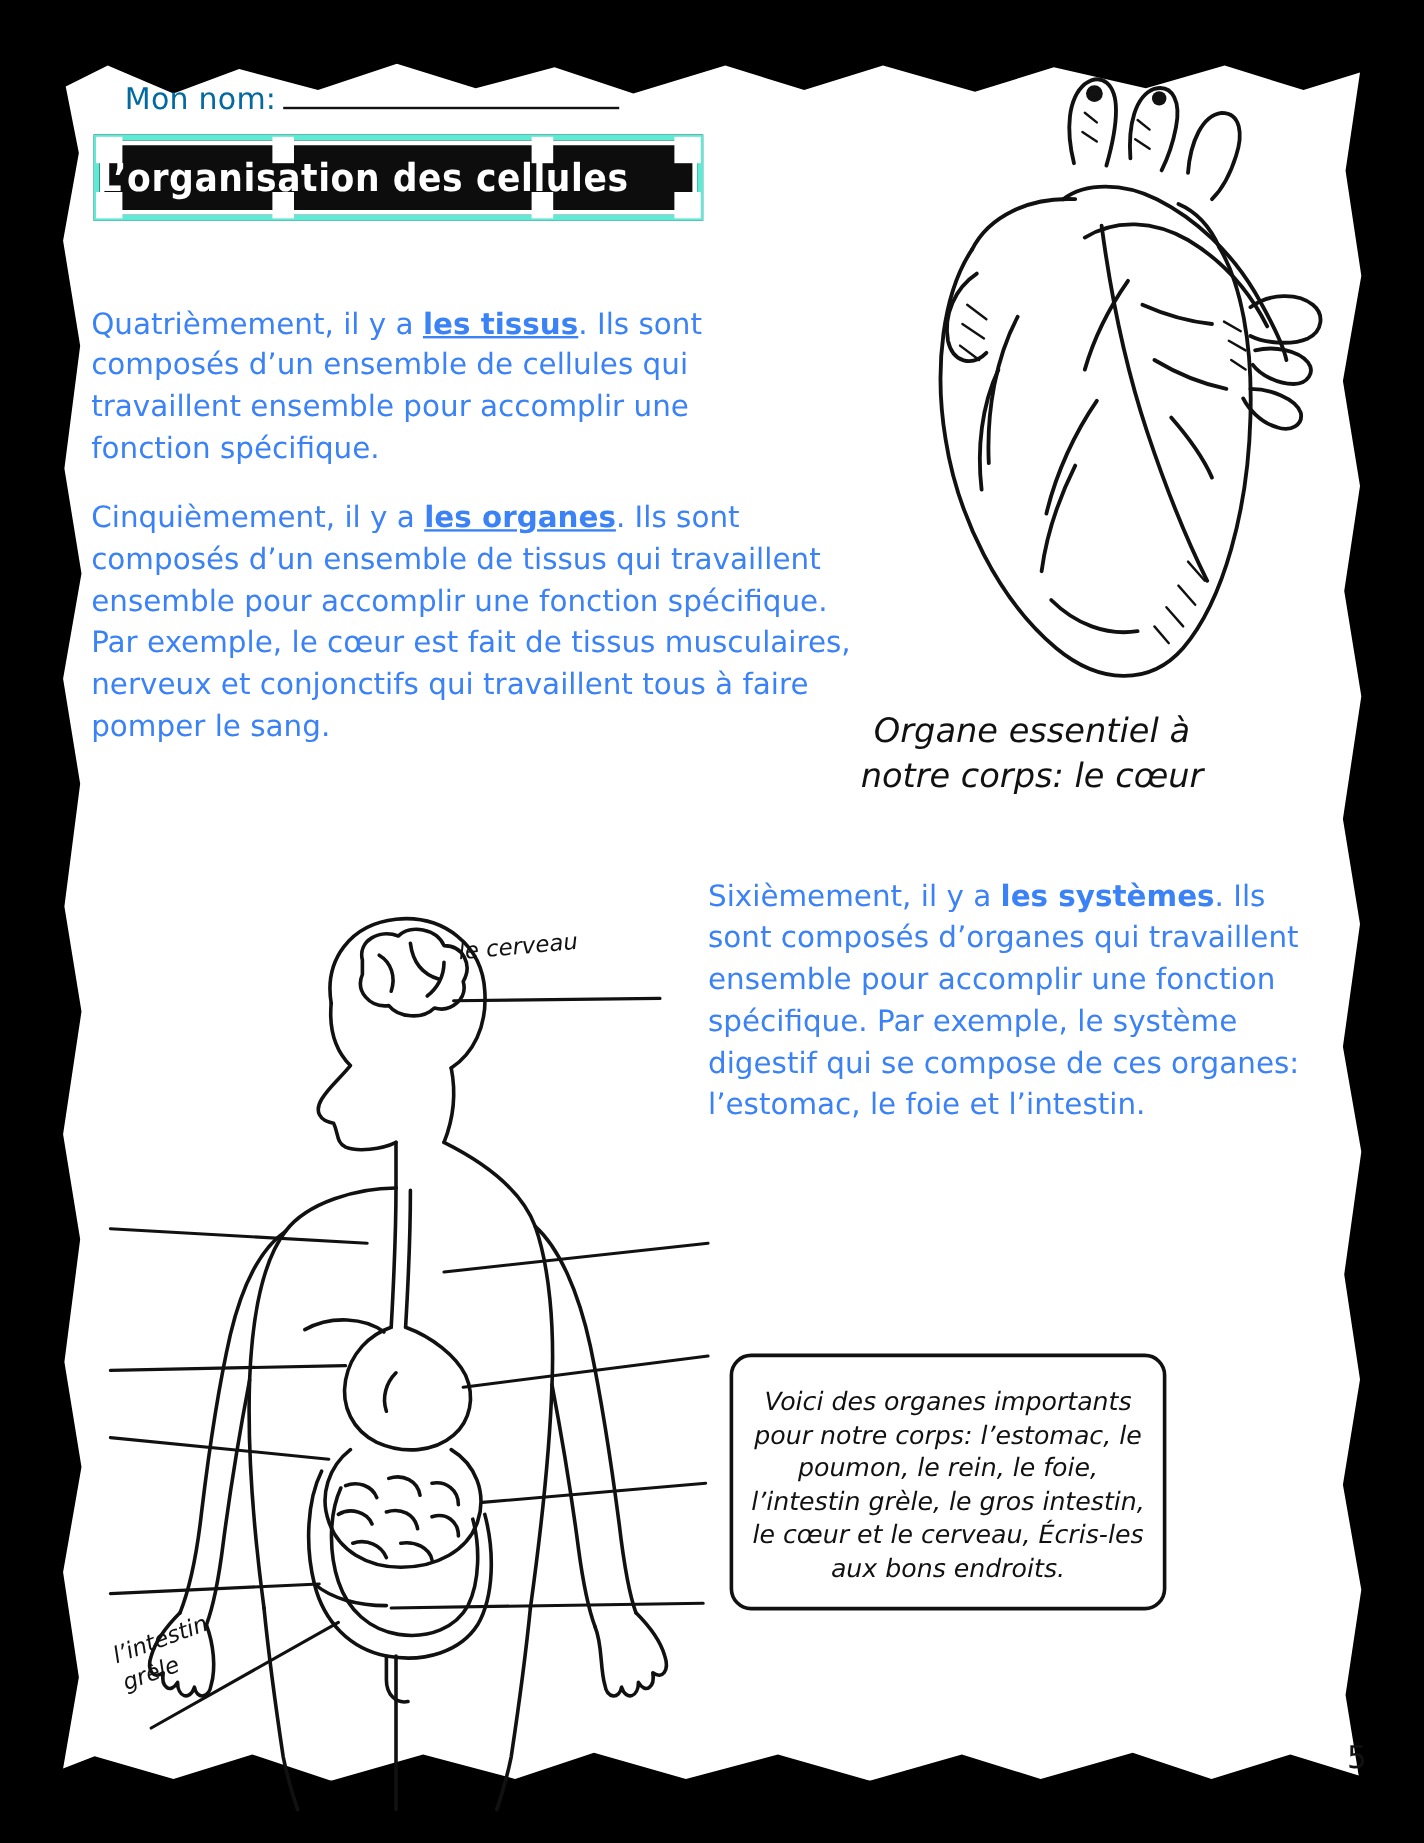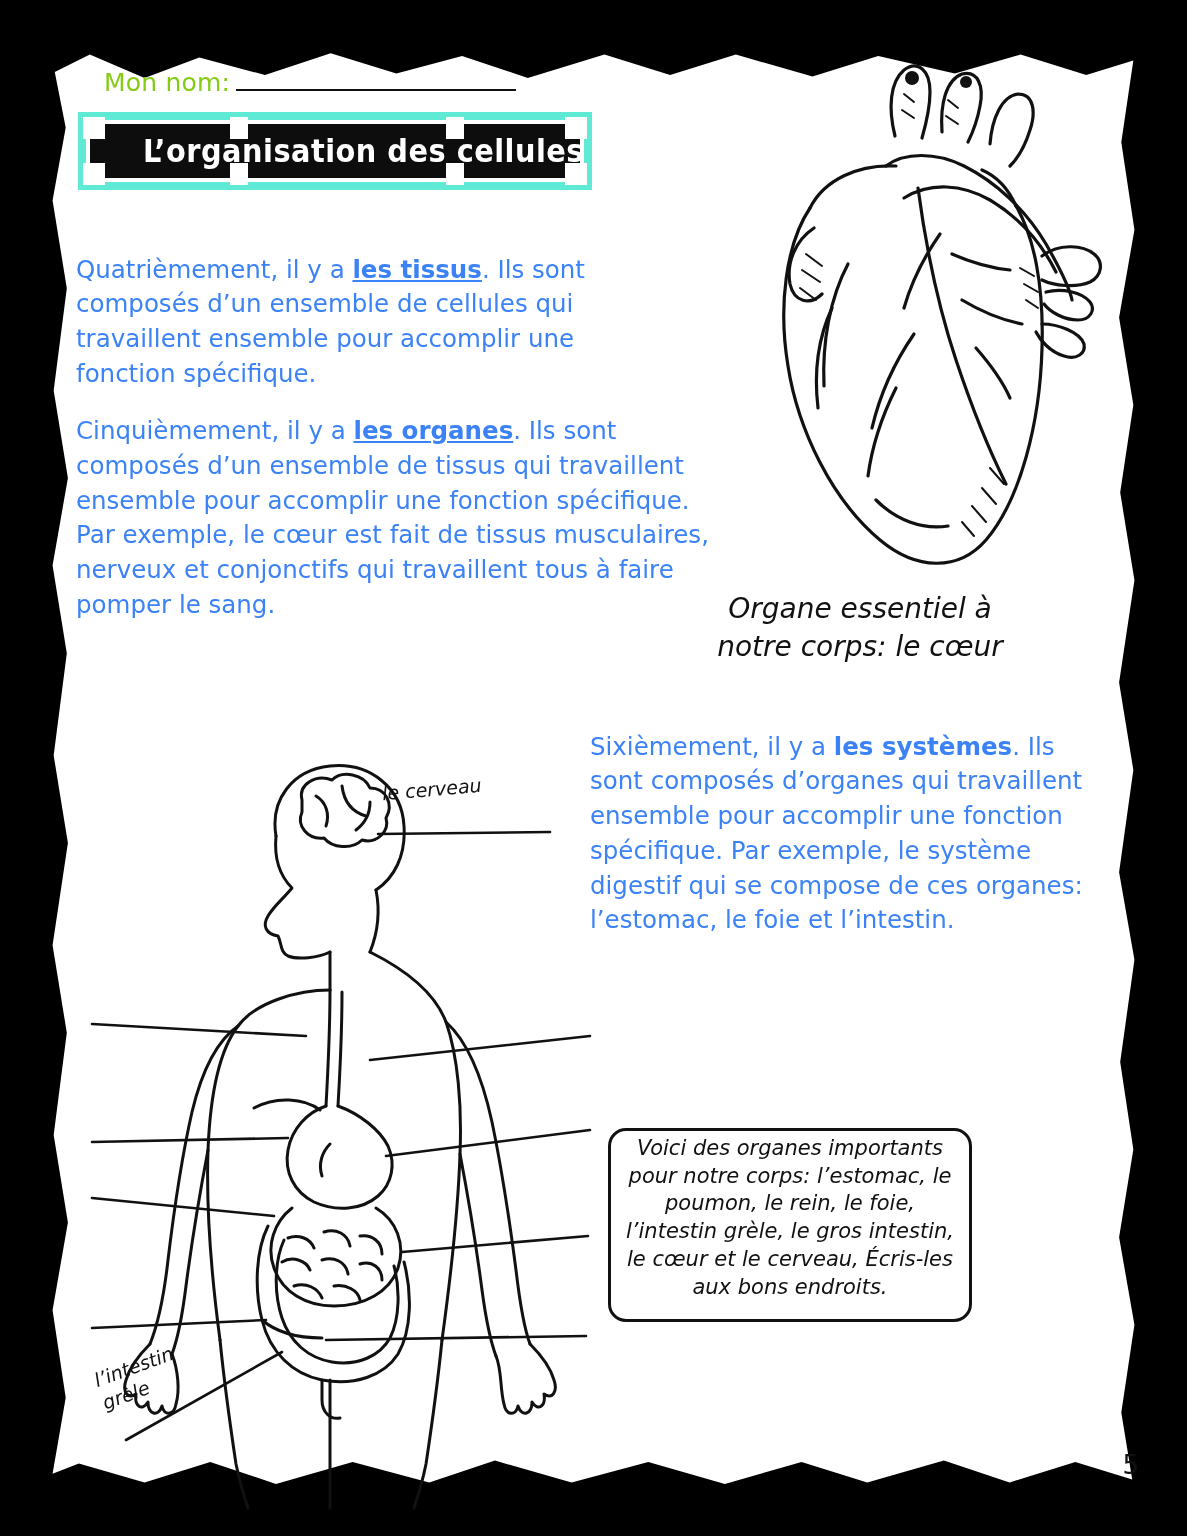--- a/index.html
+++ b/index.html
@@ -50,44 +50,44 @@
     position: absolute;
     left: 104px;
     top: 68px;
     display: flex;
     align-items: baseline;
     gap: 2px;
   }
   #name-label {
     font-family: "DejaVu Sans", sans-serif;
     font-size: 25px;
-    color: #84cc16;
+    color: #0369a1;
     letter-spacing: 0.2px;
   }
   #name-line {
     display: inline-block;
     width: 280px;
     border-bottom: 2.5px solid #111;
     height: 8px;
     margin-left: 4px;
   }
 
   
   #title-banner {
     position: absolute;
     left: 78px;
     top: 112px;
     width: 498px;
     height: 62px;
     background: #0d0d0d;
-    border: 8px solid #5eead4;
+    border: 5px solid #5eead4;
     box-shadow: 0 0 0 4px #ffffff inset;
     display: flex;
     align-items: center;
-    justify-content: flex-end;
+    justify-content: flex-start;
   }
   #title-text {
     color: #ffffff;
     font-family: "DejaVu Sans Condensed", "DejaVu Sans", sans-serif;
     font-weight: bold;
     font-size: 32px;
     letter-spacing: 0.5px;
     white-space: nowrap;
   }
   .banner-notch {
@@ -125,21 +125,21 @@
     line-height: 1.35;
     color: #111;
   }
 
   
   #note-box {
     position: absolute;
     left: 608px;
     top: 1128px;
     width: 330px;
-    padding: 4px 14px 18px;
+    padding: 24px 14px 18px;
     border: 3px solid #111;
     border-radius: 18px;
     background: #fff;
     text-align: center;
     font-style: italic;
     font-size: 21px;
     line-height: 1.32;
     color: #111;
   }
 

